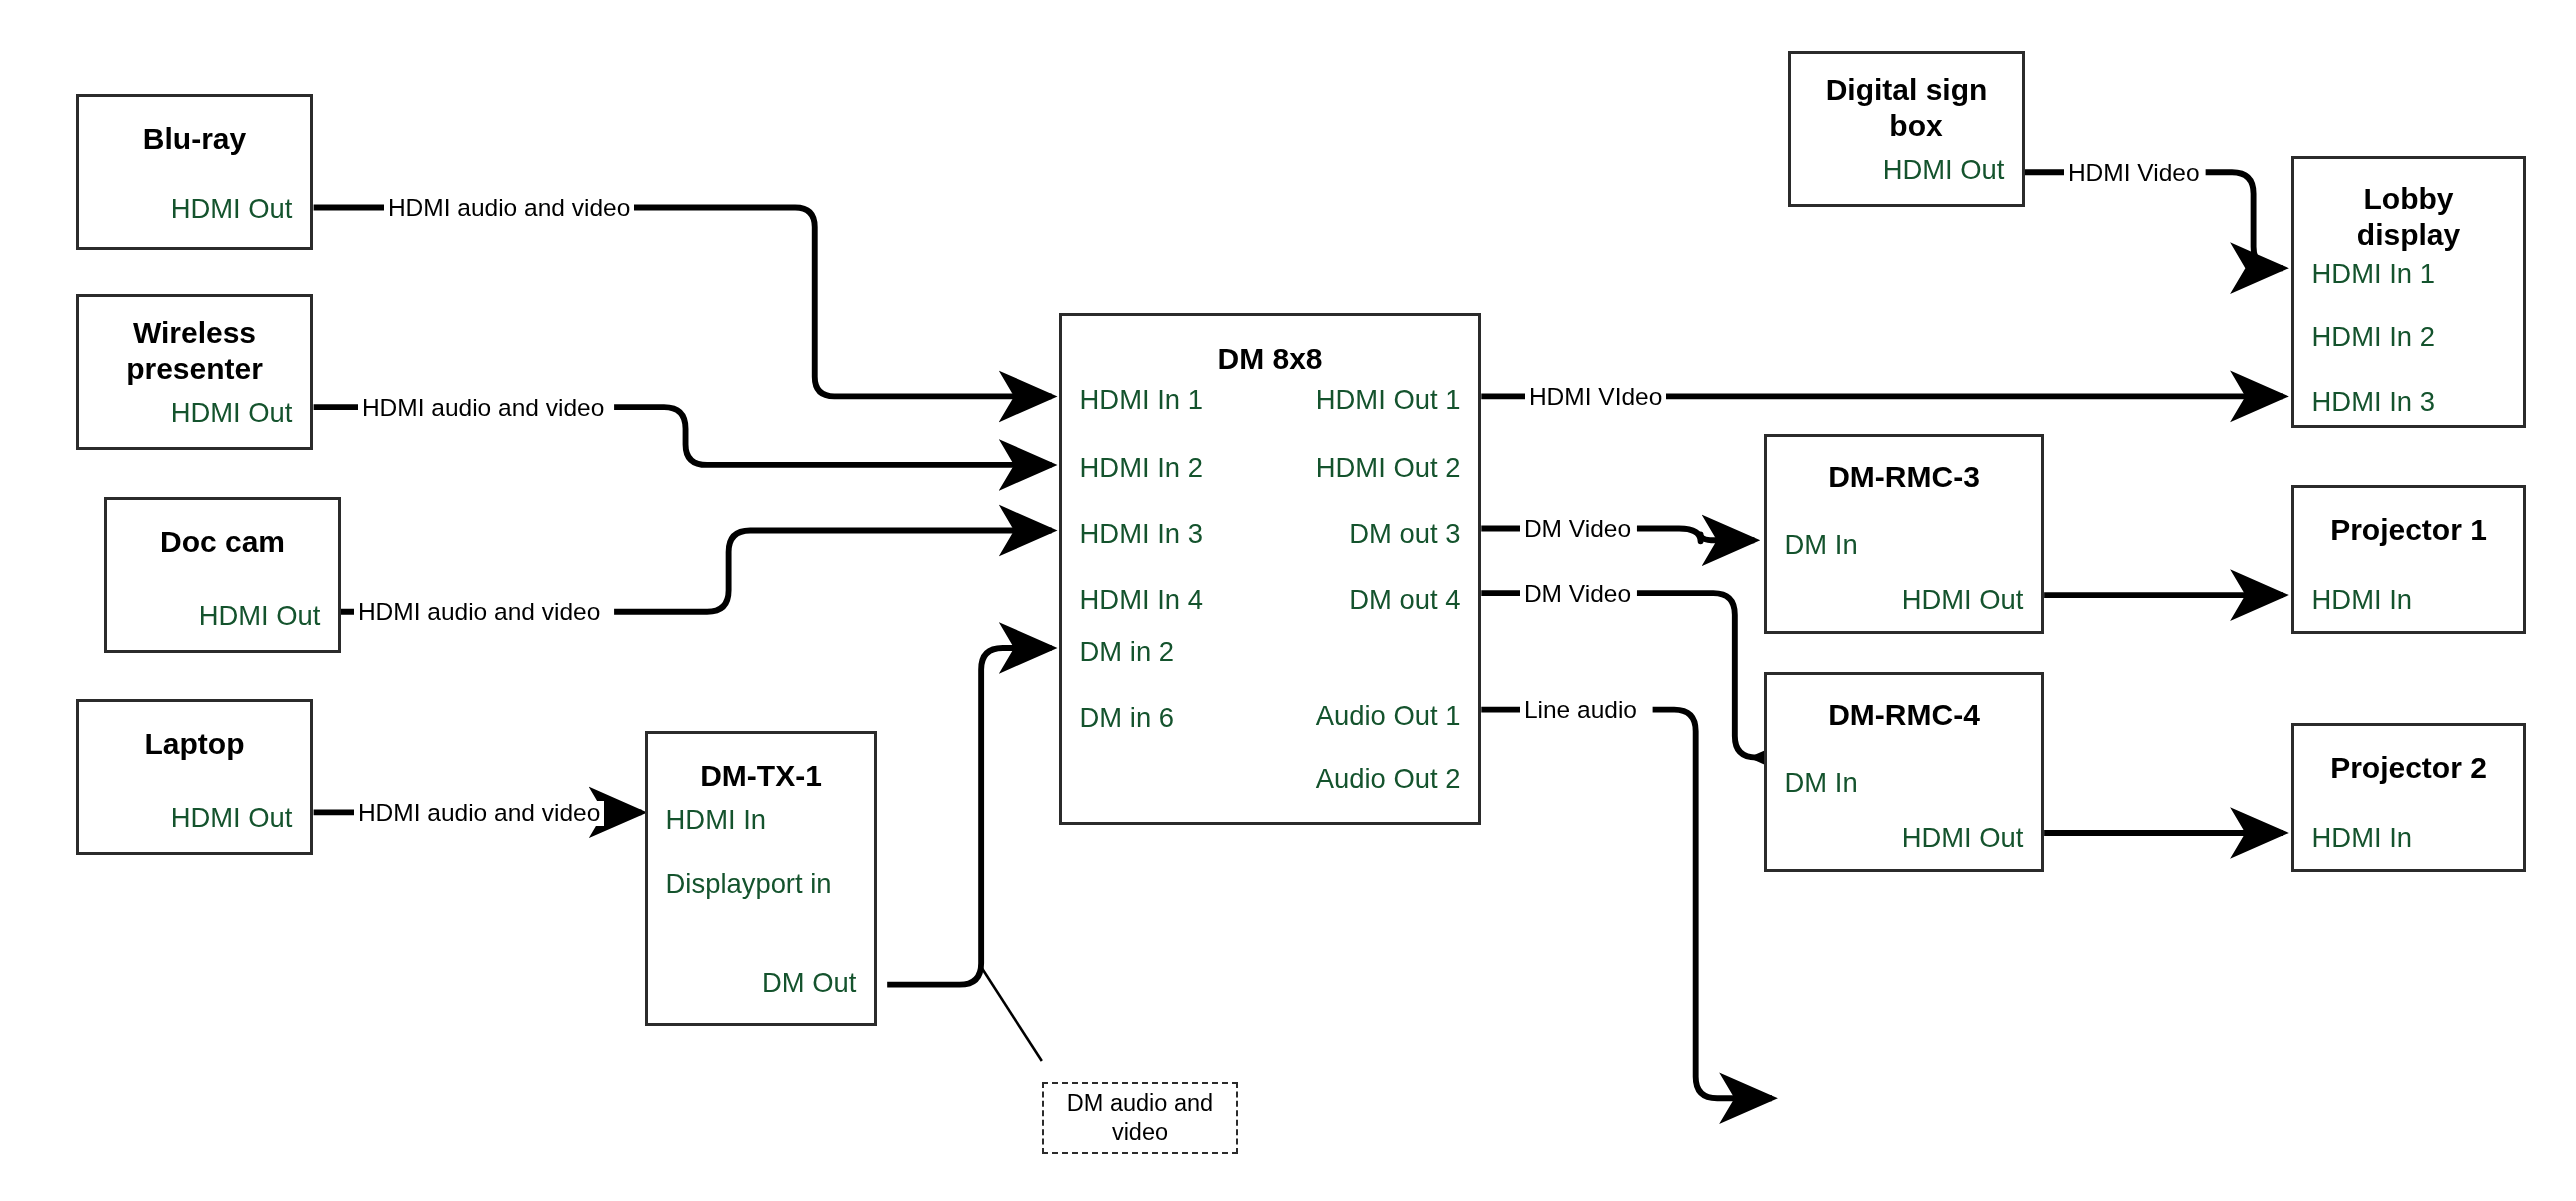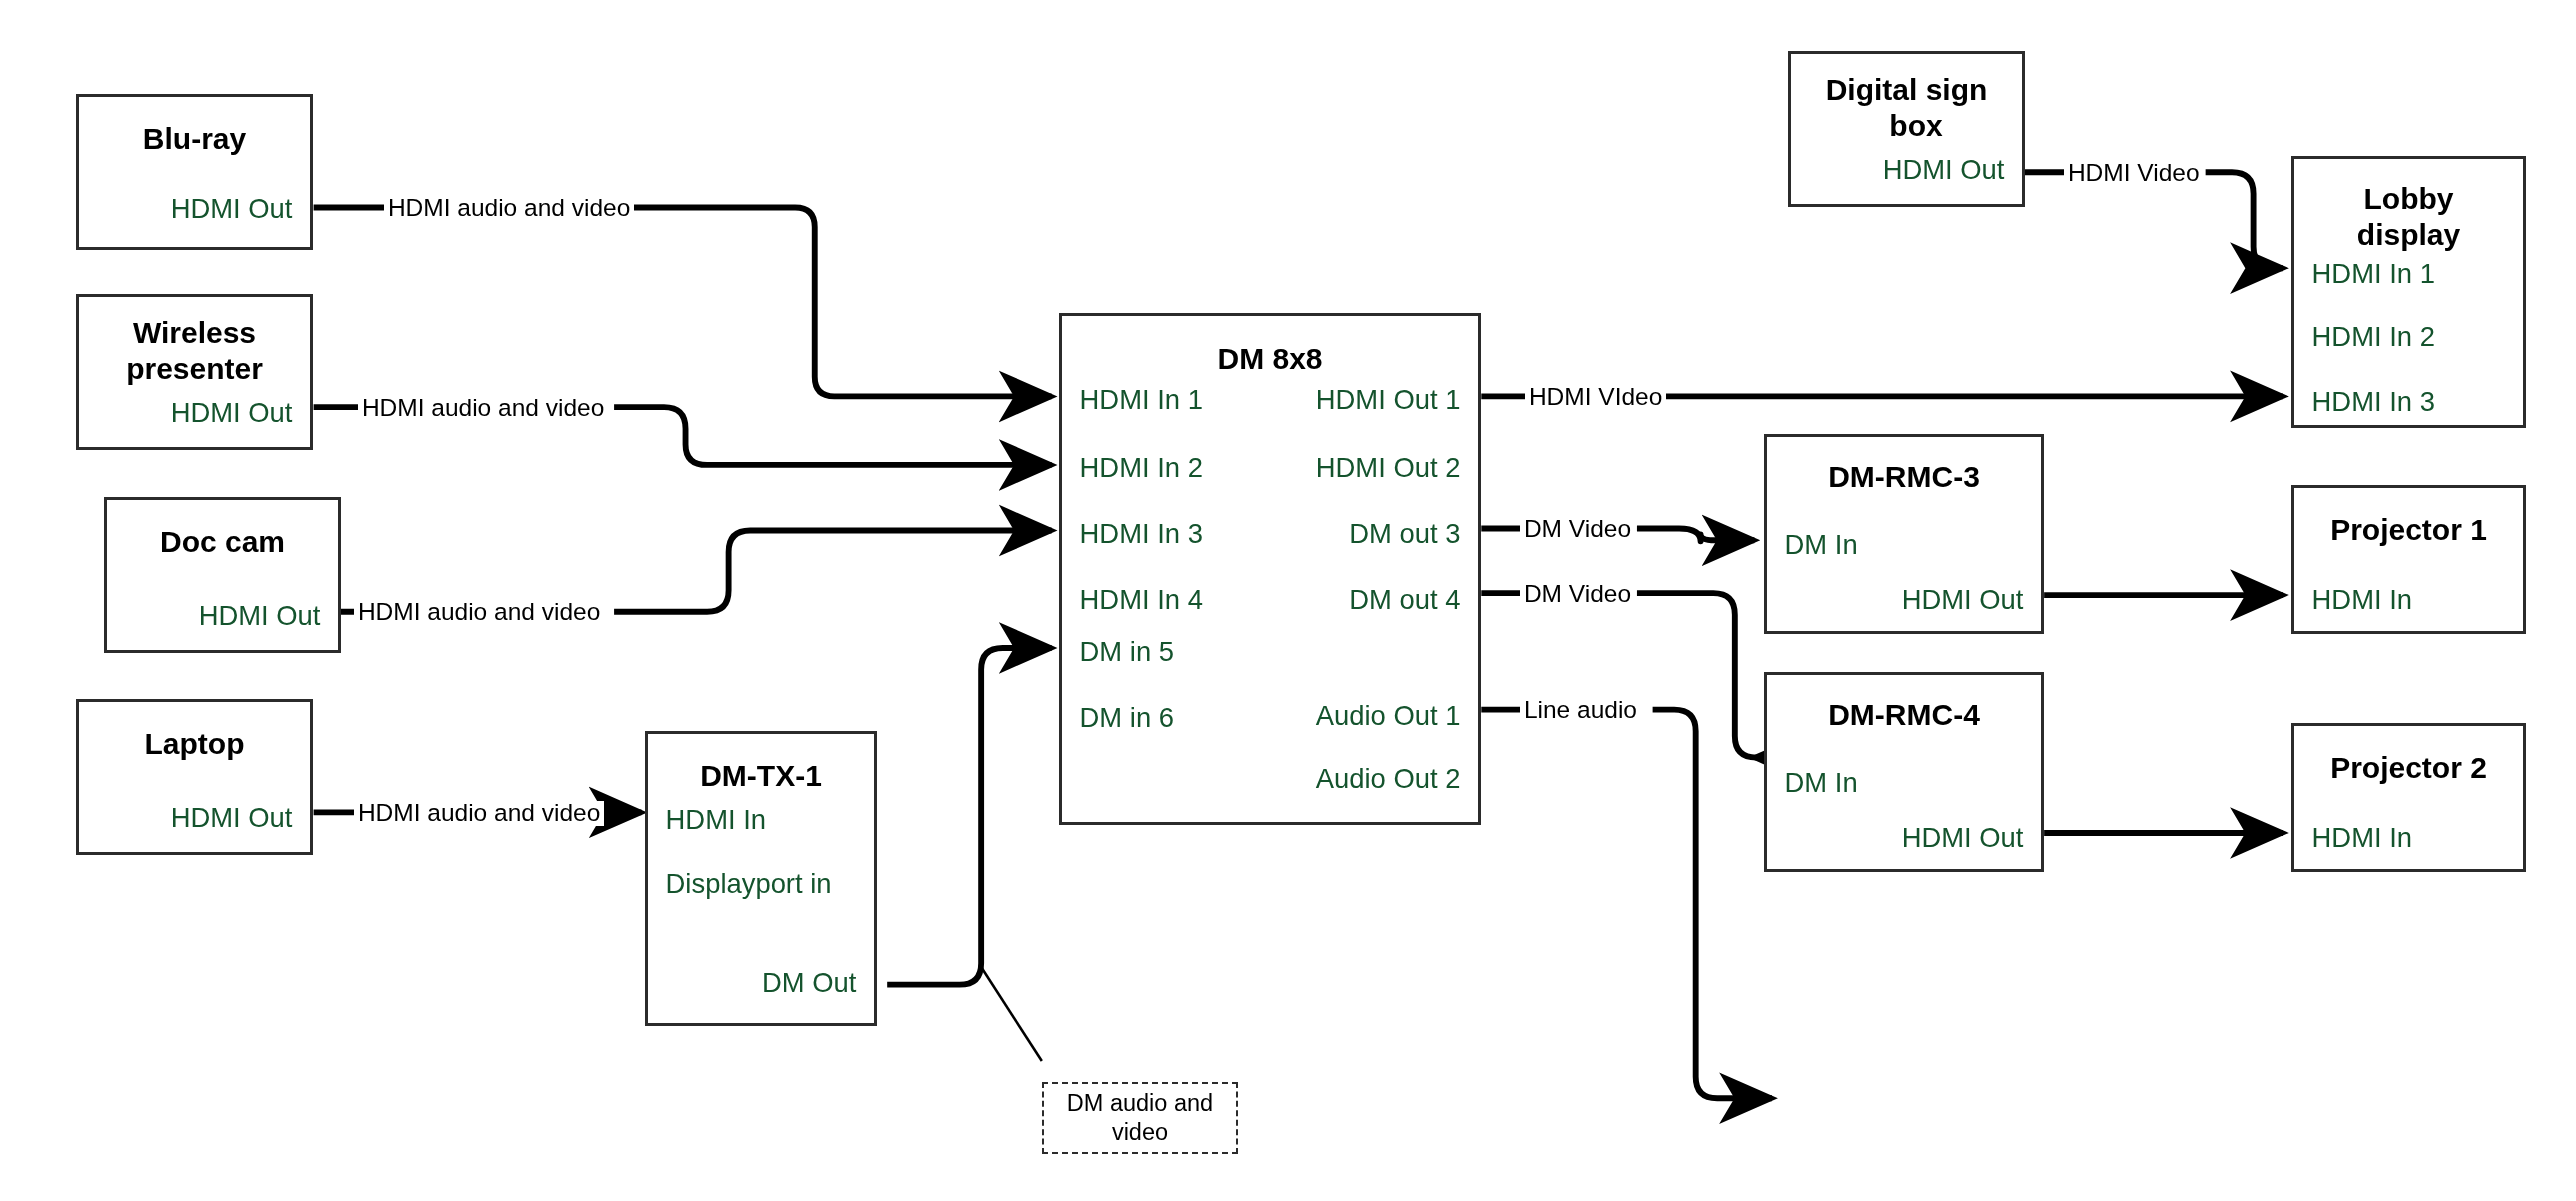--- a/index.html
+++ b/index.html
@@ -167,21 +167,21 @@
     <div class="port right fs-port" style="top:235px;">DM Out</div>
   </div>
 
   <div class="dev-box" style="left:1059px; top:313px; width:422px; height:512px;">
     <div class="dev-title fs-title" style="top:24.5px;">DM 8x8</div>
 
     <div class="port left fs-port" style="top:70px;">HDMI In 1</div>
     <div class="port left fs-port" style="top:138px;">HDMI In 2</div>
     <div class="port left fs-port" style="top:204px;">HDMI In 3</div>
     <div class="port left fs-port" style="top:270px;">HDMI In 4</div>
-    <div class="port left fs-port" style="top:322px;">DM in 5</div>
+    <div class="port left fs-port" style="top:322px;">DM in 2</div>
     <div class="port left fs-port" style="top:388px;">DM in 6</div>
 
     <div class="port right fs-port" style="top:70px;">HDMI Out 1</div>
     <div class="port right fs-port" style="top:138px;">HDMI Out 2</div>
     <div class="port right fs-port" style="top:204px;">DM out 3</div>
     <div class="port right fs-port" style="top:270px;">DM out 4</div>
     <div class="port right fs-port" style="top:386px;">Audio Out 1</div>
     <div class="port right fs-port" style="top:449px;">Audio Out 2</div>
   </div>
 

